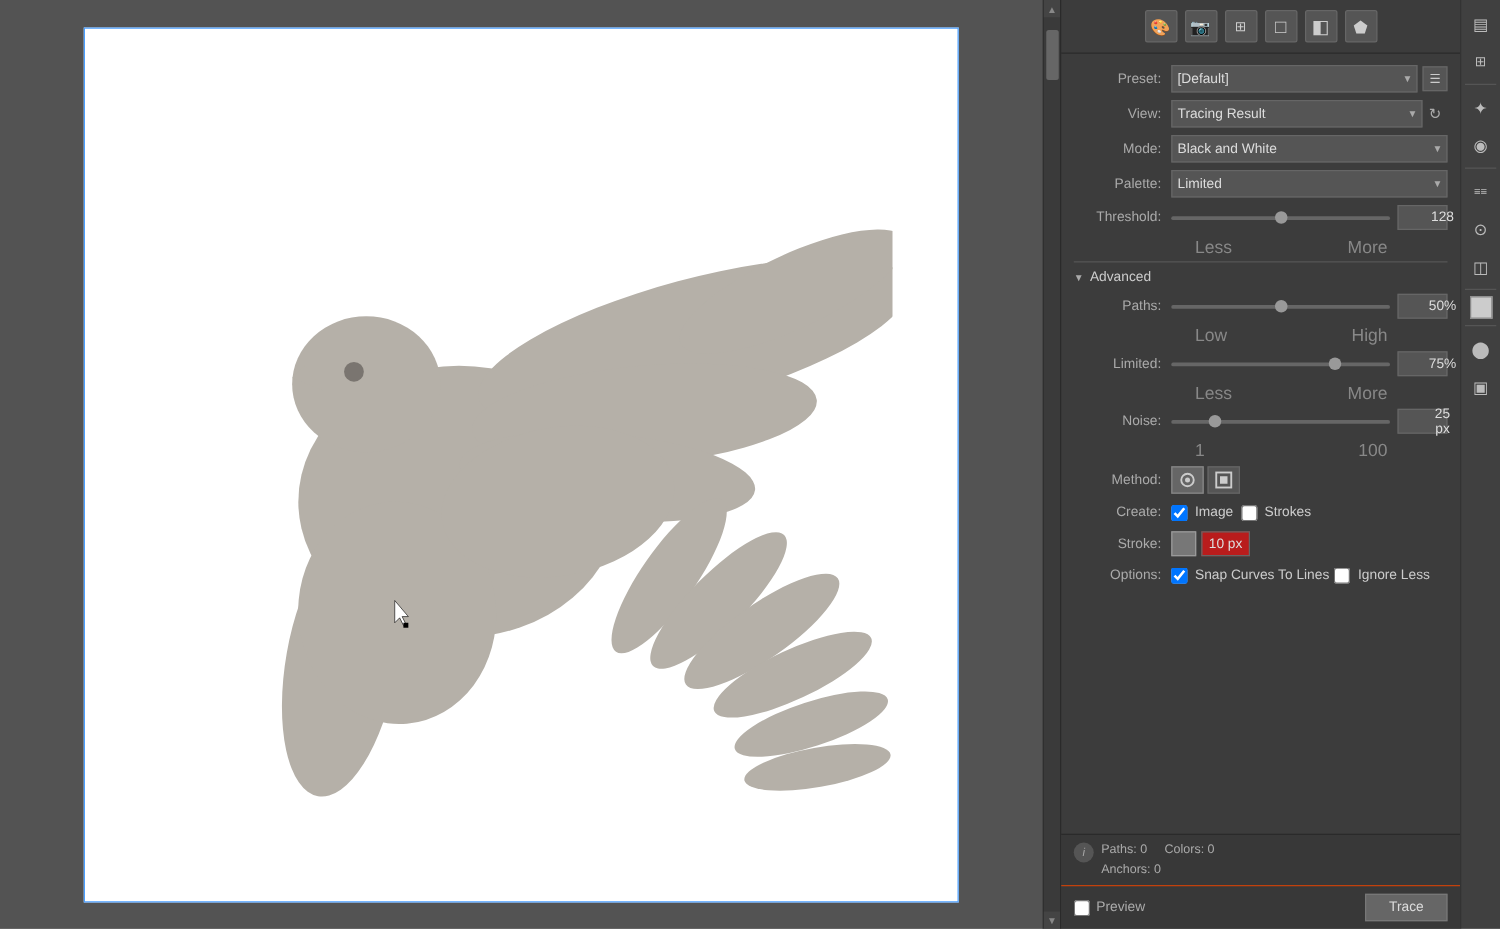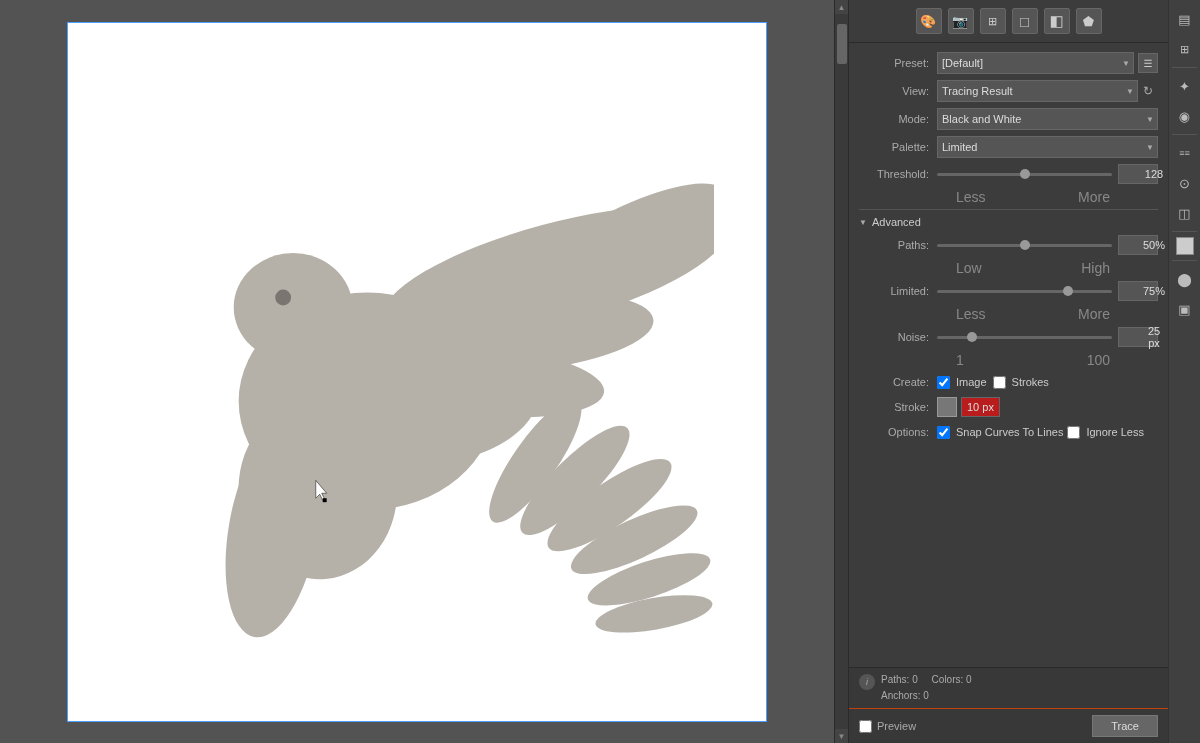--- a/index.html
+++ b/index.html
@@ -680,20 +680,39 @@
     </div>
     <div class="slider-row">
       <div class="slider-spacer"></div>
       <div class="slider-labels">
         <span>1</span>
         <span>100</span>
       </div>
       <div style="width:46px;"></div>
     </div>
 
+    <div class="form-row">
+      <span class="form-label">Method:</span>
+      <div class="form-control">
+        <div class="method-btns">
+          <div class="method-btn active">
+            <svg width="16" height="16" viewBox="0 0 16 16">
+                <circle cx="8" cy="8" r="5" fill="none" stroke="#ccc" stroke-width="1.5"></circle>
+                <circle cx="8" cy="8" r="2" fill="#ccc"></circle>
+              </svg>
+          </div>
+          <div class="method-btn">
+            <svg width="16" height="16" viewBox="0 0 16 16">
+                <rect x="2" y="2" width="12" height="12" fill="none" stroke="#ccc" stroke-width="1.5"></rect>
+                <rect x="5" y="5" width="6" height="6" fill="#ccc"></rect>
+              </svg>
+          </div>
+        </div>
+      </div>
+    </div>
 
     <div class="form-row">
       <span class="form-label">Create:</span>
       <div class="form-control">
         <div class="checkbox-row">
           <input type="checkbox" checked="" id="fills-cb" style="">
           <label for="fills-cb">Image</label>
           <input type="checkbox" id="strokes-cb" style="">
           <label for="strokes-cb">Strokes</label>
         </div>

